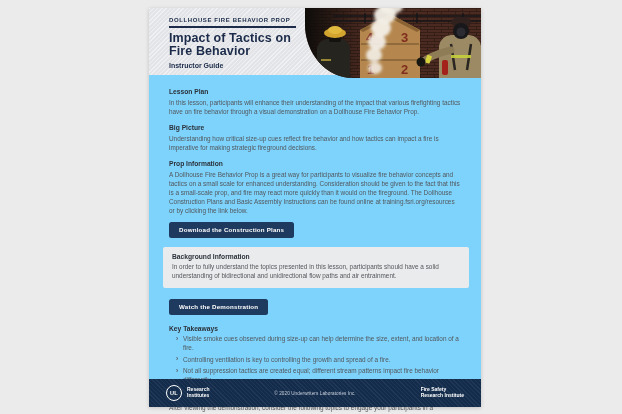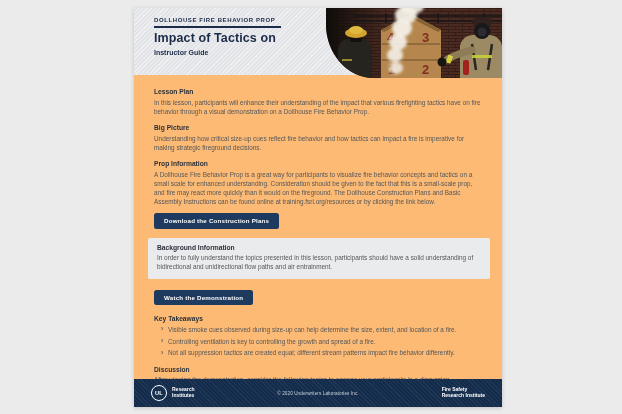--- a/index.html
+++ b/index.html
@@ -1,21 +1,21 @@
 <!DOCTYPE html>
 <html><head>
 <meta charset="utf-8">
 <style>
   html,body{margin:0;padding:0;}
   .canvas{
     position:relative;width:622px;height:414px;background:#ebebeb;overflow:hidden;
     font-family:"Liberation Sans",sans-serif;color:#53575c;
   }
   .page{
-    position:absolute;left:134px;top:8px;width:368px;height:399px;background:#fdba74;
+    position:absolute;left:149px;top:8px;width:332px;height:399px;background:#7dd3fc;
     box-shadow:0 1px 4px rgba(0,0,0,.18);
   }
   
   .header{
     position:relative;height:67px;background-color:#e3e4e7;
     background-image:repeating-linear-gradient(135deg, rgba(255,255,255,.45) 0 1px, transparent 1px 3px);
   }
   .header-text{position:absolute;left:20px;top:9px;z-index:3;}
   .eyebrow{font-size:6px;font-weight:bold;letter-spacing:.6px;color:#1b2b49;}
   .rule{width:127px;height:1.5px;background:#1b2b49;margin:3px 0 4px;}
@@ -68,20 +68,21 @@
 
 <div class="canvas">
   <div class="page">
 
     <div class="header">
       <div class="header-text">
         <div class="eyebrow">DOLLHOUSE FIRE BEHAVIOR PROP</div>
         <div class="rule"></div>
         <div class="doc-title">
           <div>Impact of Tactics on</div>
+          <div>Fire Behavior</div>
         </div>
         <div class="doc-sub">Instructor Guide</div>
       </div>
     </div>
 
     <div class="photo">
       <svg width="176" height="70" viewBox="0 0 176 70" xmlns="http://www.w3.org/2000/svg">
         <defs>
           <pattern id="brick" width="14" height="6" patternUnits="userSpaceOnUse">
             <rect width="14" height="6" fill="#4a2a21"></rect>

